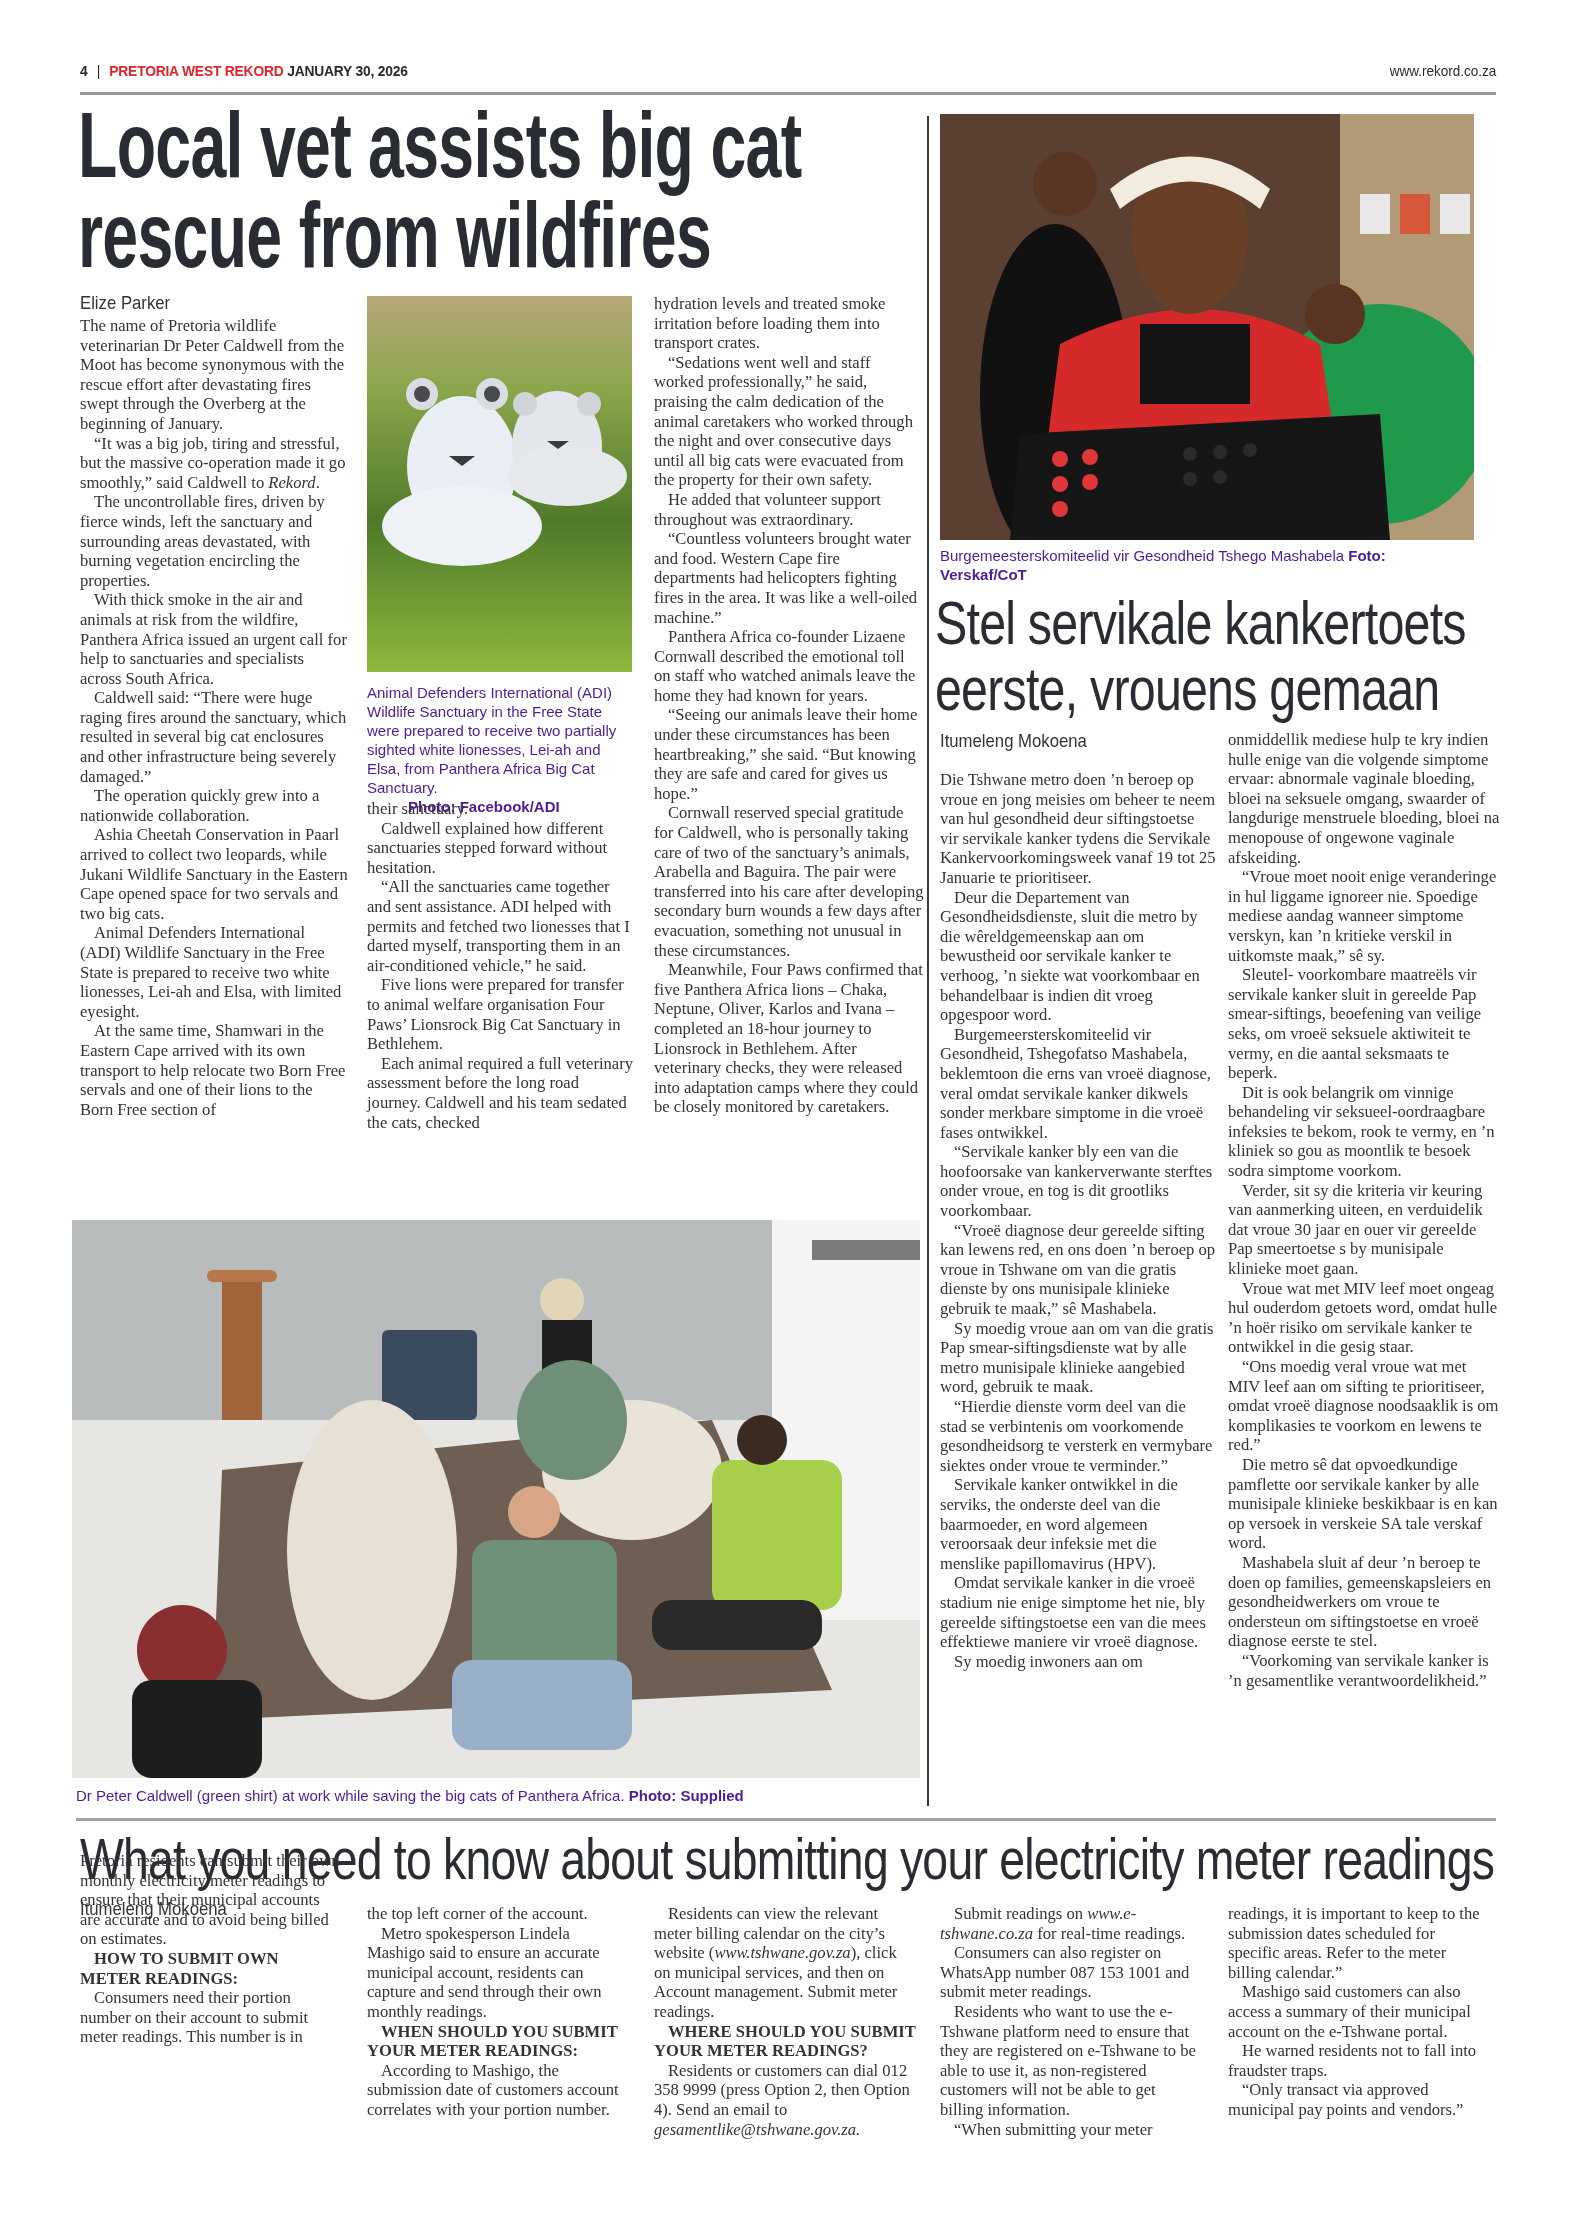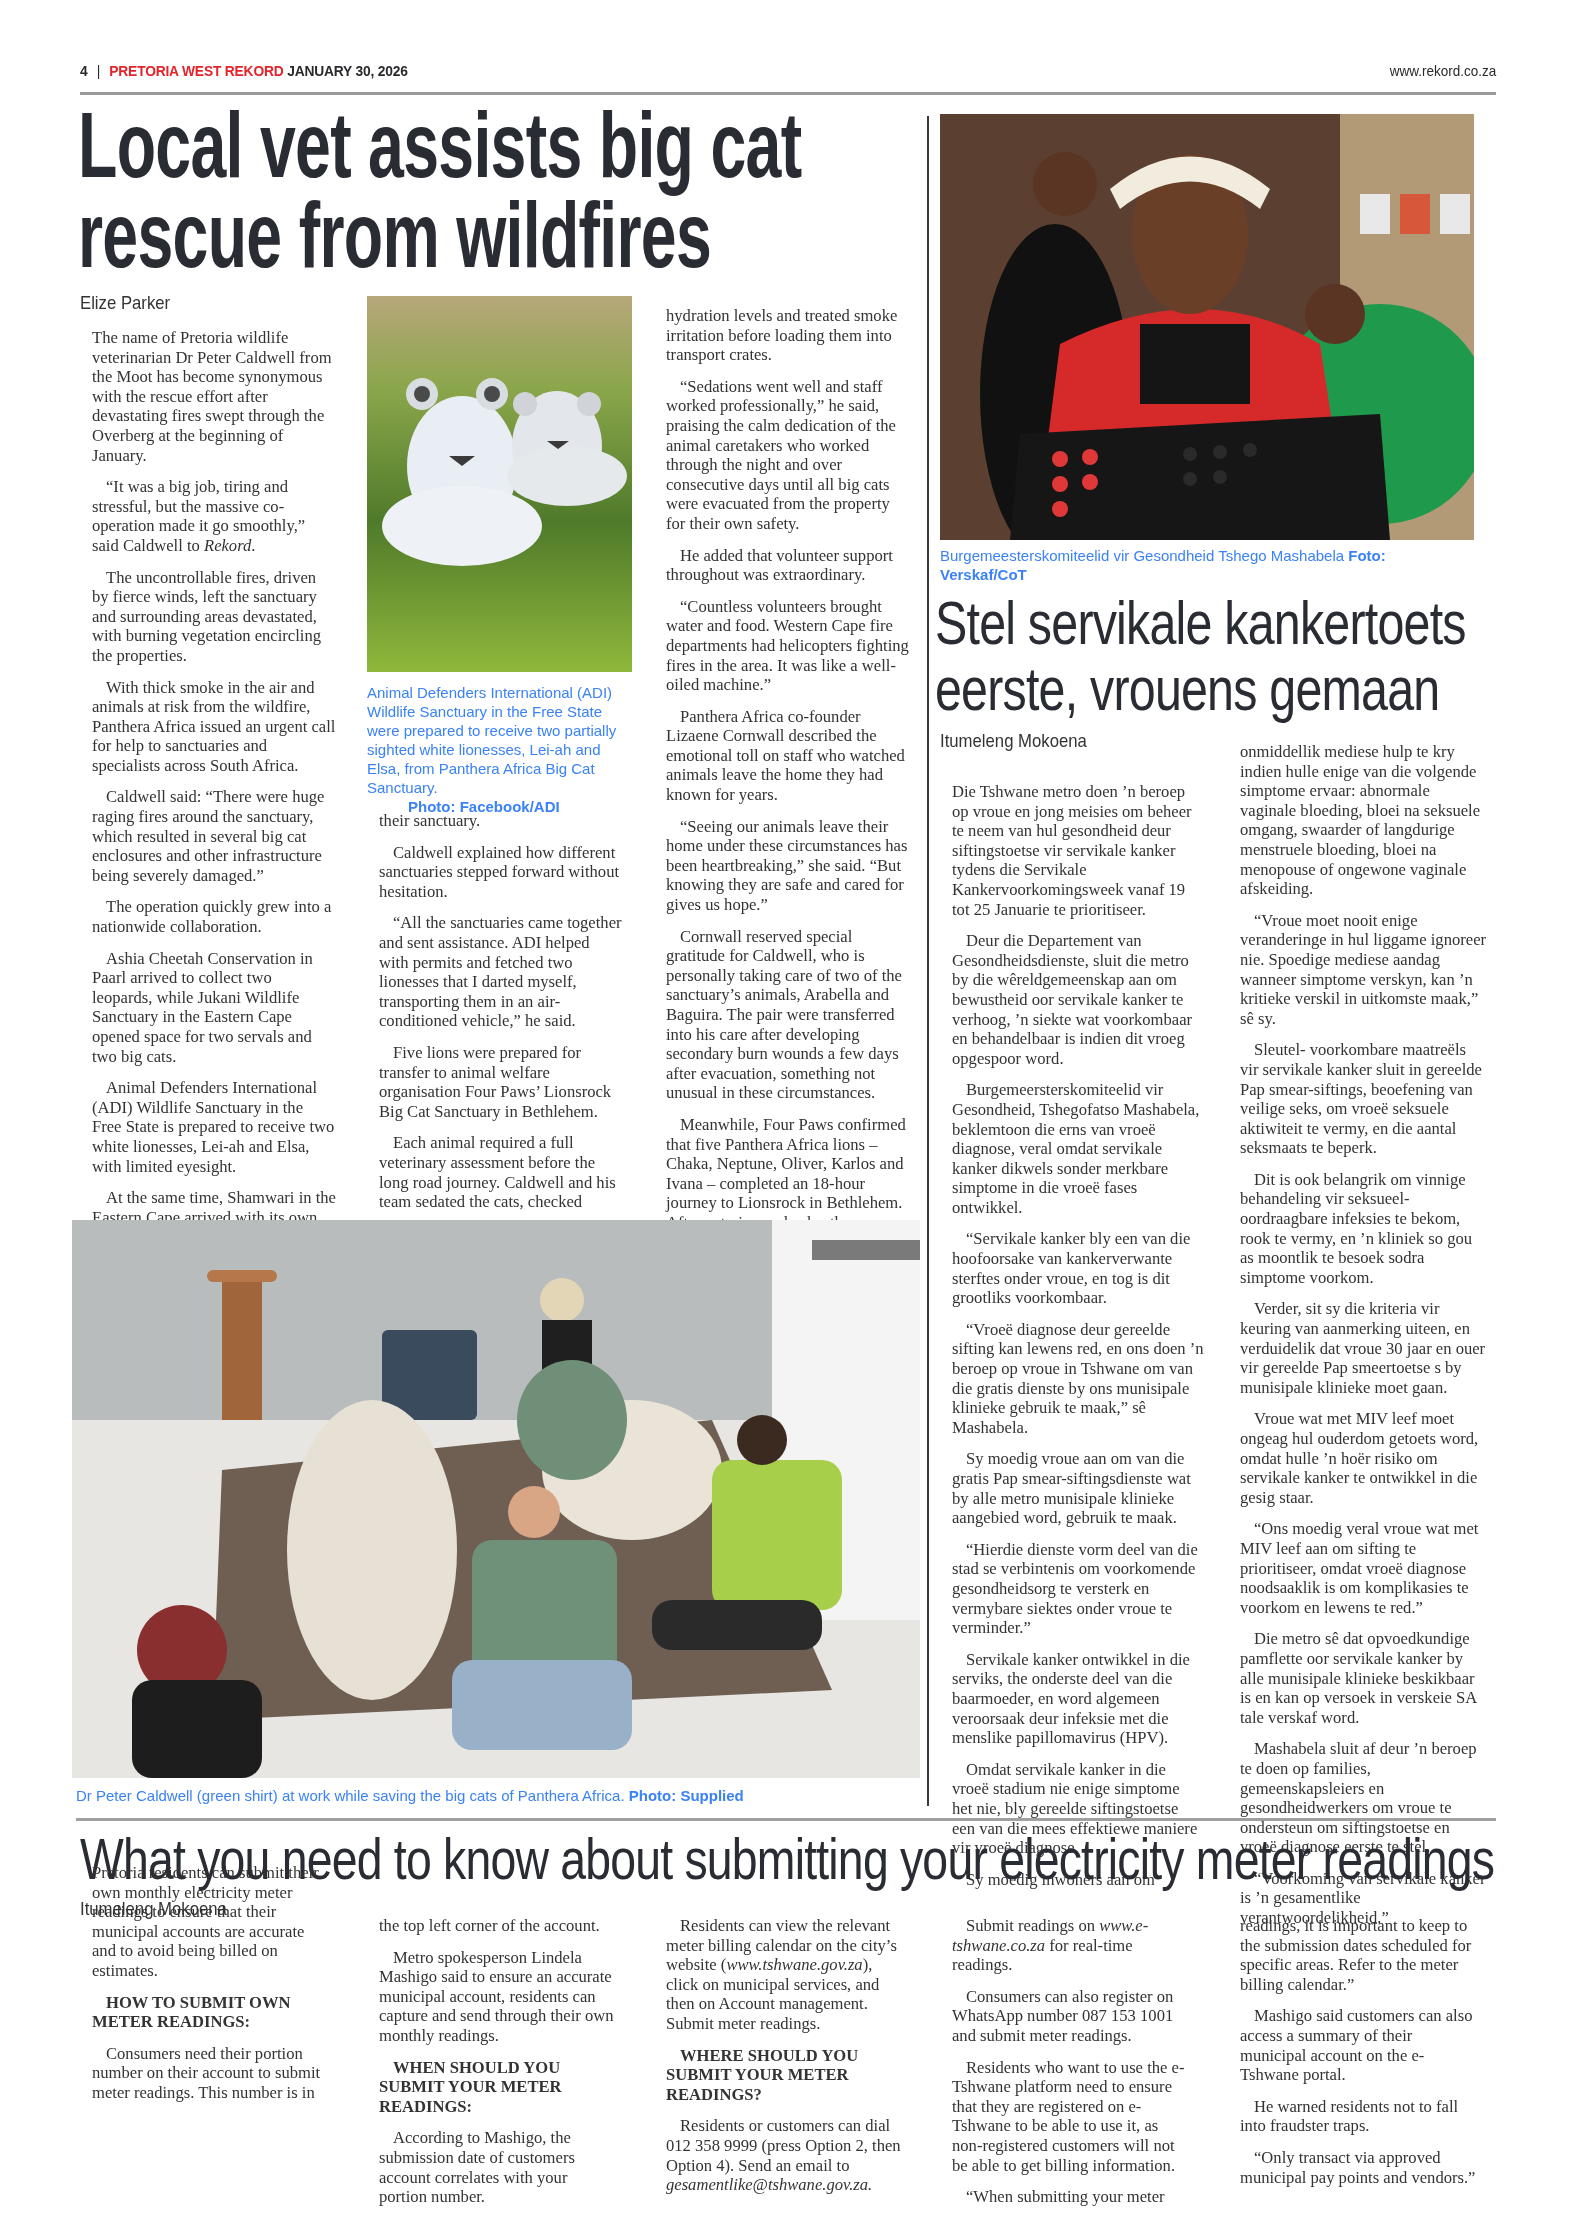--- a/index.html
+++ b/index.html
@@ -18,26 +18,26 @@
 
   
   .hl1 { left: 78px; top: 100px; width: 850px; font-size: 92px; line-height: 90px; font-weight: 900; color: #2a2c33; transform: scaleX(0.70); transform-origin: left top; width: 1220px; letter-spacing: -1px; }
   .hl2 { left: 935px; top: 590px; width: 700px; font-size: 62px; line-height: 66px; color: #2a2c33; transform: scaleX(0.78); transform-origin: left top; letter-spacing: -1px; }
   .hl3 { left: 80px; top: 1828px; width: 1700px; font-size: 58px; line-height: 62px; color: #2a2c33; transform: scaleX(0.80); transform-origin: left top; letter-spacing: -1px; white-space: nowrap; }
 
   .byline { font-size: 19px; color: #333; transform: scaleX(0.88); transform-origin: left; white-space: nowrap; }
 
   
   .col { font-size: 16.6px; line-height: 19.6px; color: #333; }
-  .col p { margin: 12px; text-indent: 14px; }
+  .col p { margin: 0; text-indent: 14px; }
   .col p.first { text-indent: 0; }
   .col .hd { font-weight: bold; text-transform: uppercase; }
   .col em { font-style: italic; }
 
-  .caption { font-size: 15px; line-height: 19px; color: #3b82f6; }
+  .caption { font-size: 15px; line-height: 19px; color: #4c1d95; }
   .caption b { font-weight: bold; }
 
   
   .img { overflow: hidden; }
   .vrule { width: 2px; background: #3a3a3a; }
   .hrule { height: 3px; background: #a0a0a0; }
 </style>
 </head>
 <body>
 

